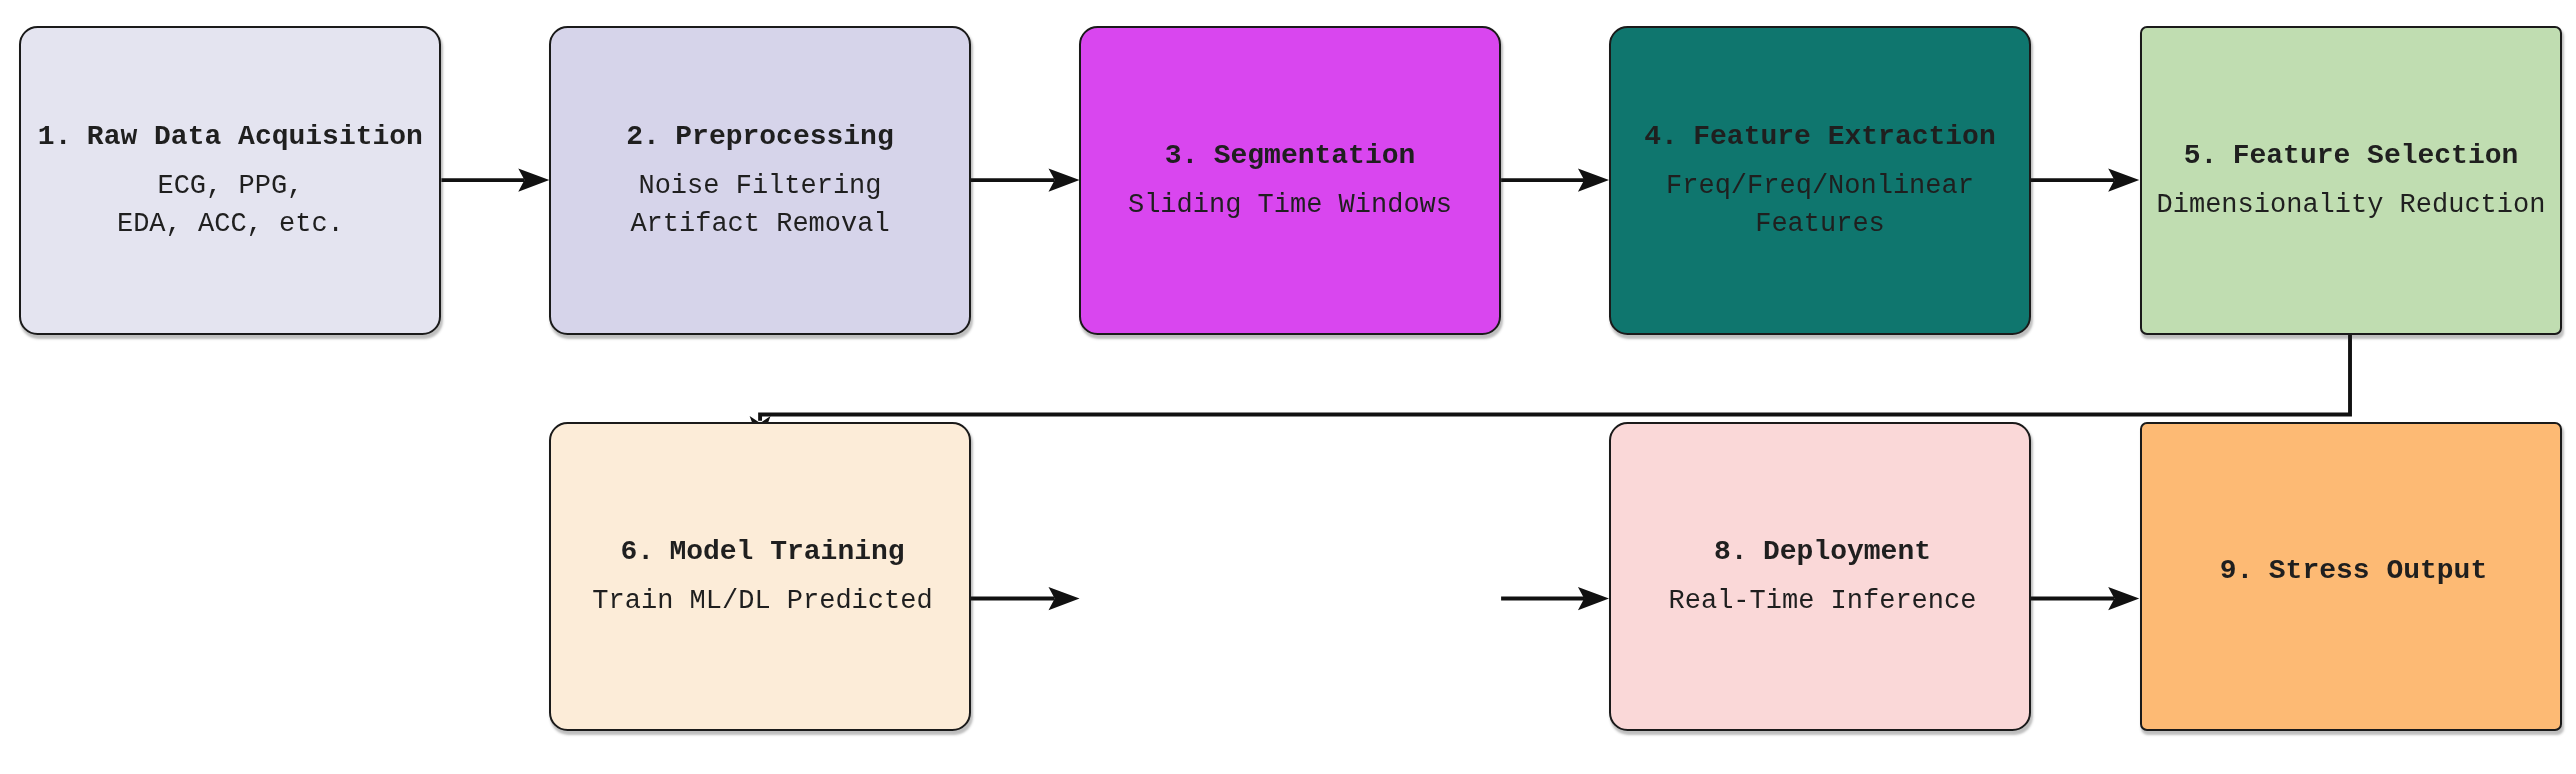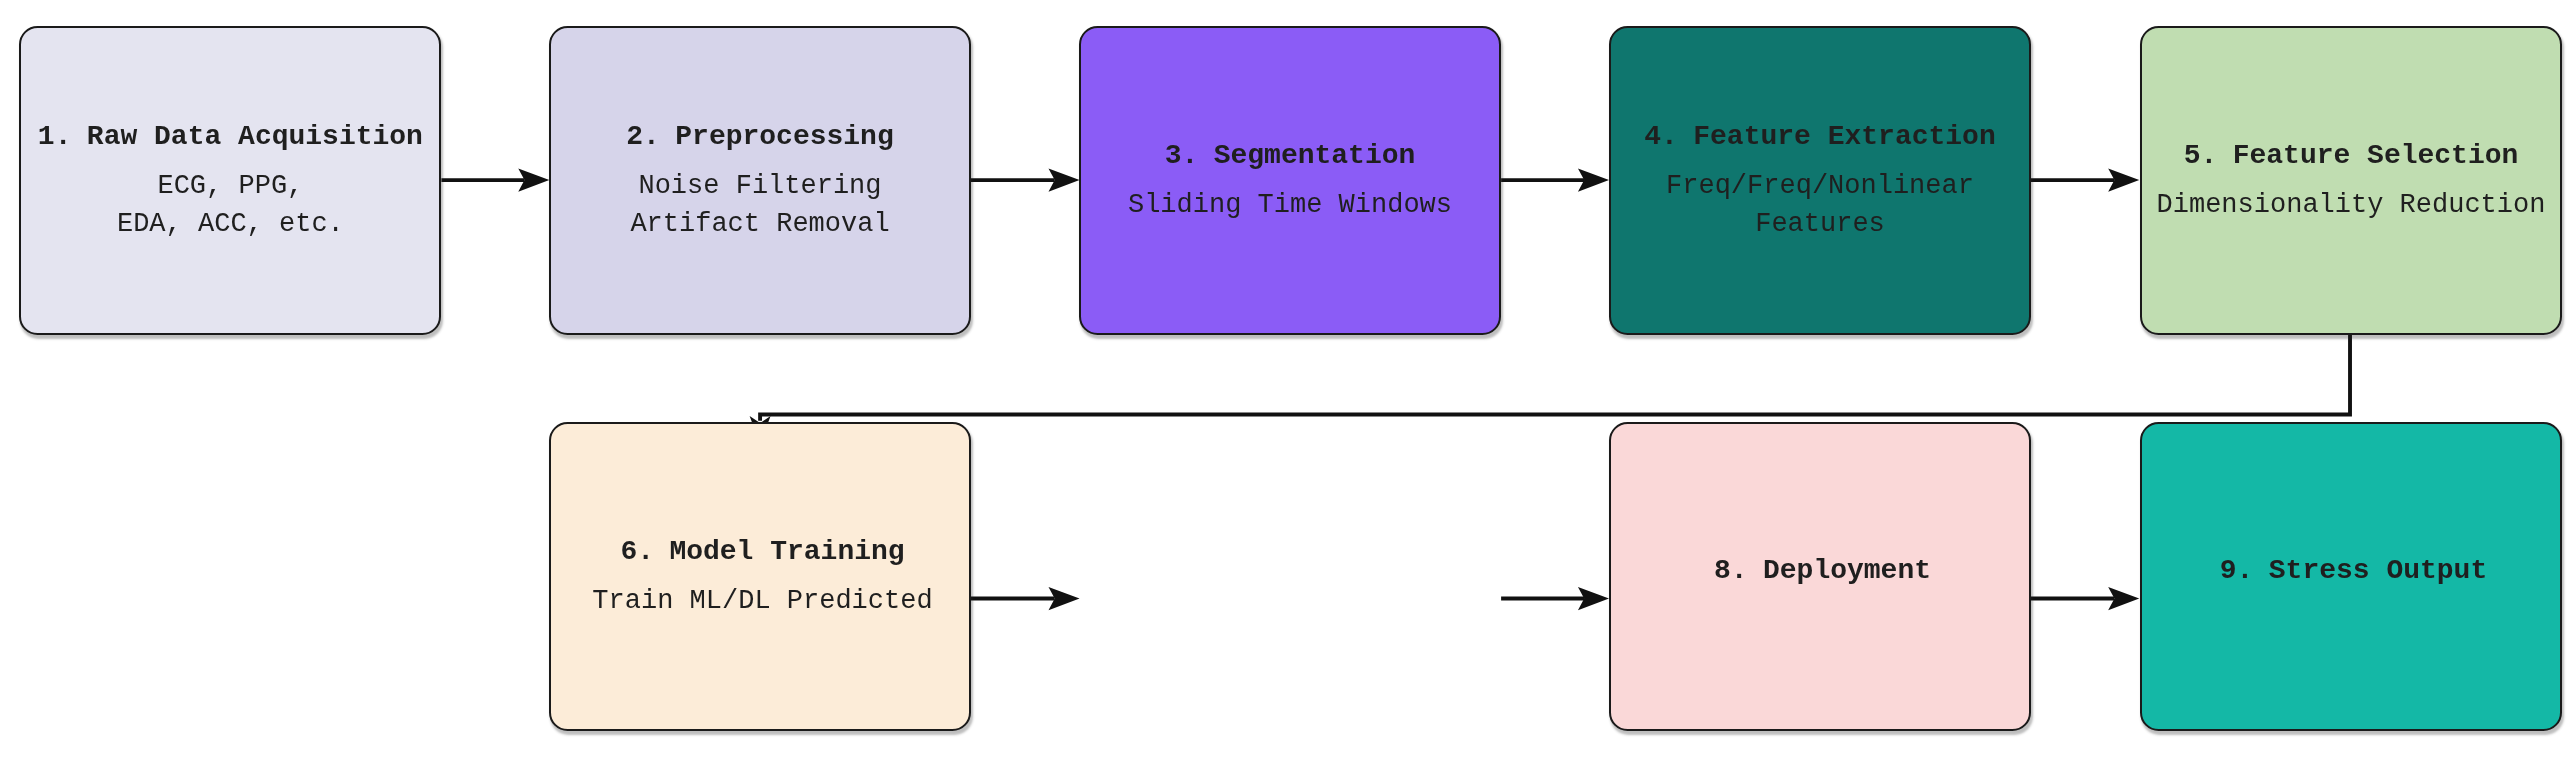--- a/index.html
+++ b/index.html
@@ -26,21 +26,21 @@
     text-align: center;
     box-shadow: 1.6px 3.1px 2.3px rgba(40,40,40,0.30);
     padding: 7.8px 11px;
   }
   .row1 { top: 26px; }
   .row2 { top: 422px; padding-left: 16px; }
   .c1 { left: 19.4px; }
   .c2 { left: 549px; }
   .c3 { left: 1079px; }
   .c4 { left: 1609px; }
-  .c5 { left: 2140px; }
+  .c5 { left: 2140px; border-radius: 7px; }
   .box-title {
     font-weight: bold;
     font-size: 28px;
     line-height: 1.35;
     margin-bottom: 11px;
     white-space: nowrap;
   }
   .box-title .num { margin-right: 0.55em; }
   .line {
     font-size: 27px;
@@ -110,21 +110,21 @@
   </div>
 
   <div class="stepbox row1 c2" style="background-color: rgb(214, 212, 234);">
     <div class="box-title">
       <span class="num">2.</span><span>Preprocessing</span>
     </div>
     <div class="line">Noise Filtering</div>
     <div class="line">Artifact Removal</div>
   </div>
 
-  <div class="stepbox row1 c3" style="background-color: #8b5cf6;">
+  <div class="stepbox row1 c3" style="background-color: #d946ef;">
     <div class="box-title">
       <span class="num">3.</span><span>Segmentation</span>
     </div>
     <div class="line">Sliding Time Windows</div>
 
   </div>
 
   <div class="stepbox row1 c4" style="background-color: #0f766e;">
     <div class="box-title">
       <span class="num">4.</span><span>Feature Extraction</span>
@@ -147,24 +147,25 @@
     </div>
     <div class="line">Train ML/DL Predicted</div>
 
   </div>
 
 
   <div class="stepbox row2 c4" style="background-color: rgb(250, 216, 216);">
     <div class="box-title">
       <span class="num">8.</span><span>Deployment</span>
     </div>
+    <div class="line">Real-Time Inference</div>
 
   </div>
 
-  <div class="stepbox row2 c5" style="background-color: #14b8a6; gap: 40px;">
+  <div class="stepbox row2 c5" style="background-color: #fdba74; gap: 40px;">
     <div class="box-title">
       <span class="num">9.</span><span>Stress Output</span>
     </div>
 
   </div>
 
 </div>
 
 
 </body></html>

